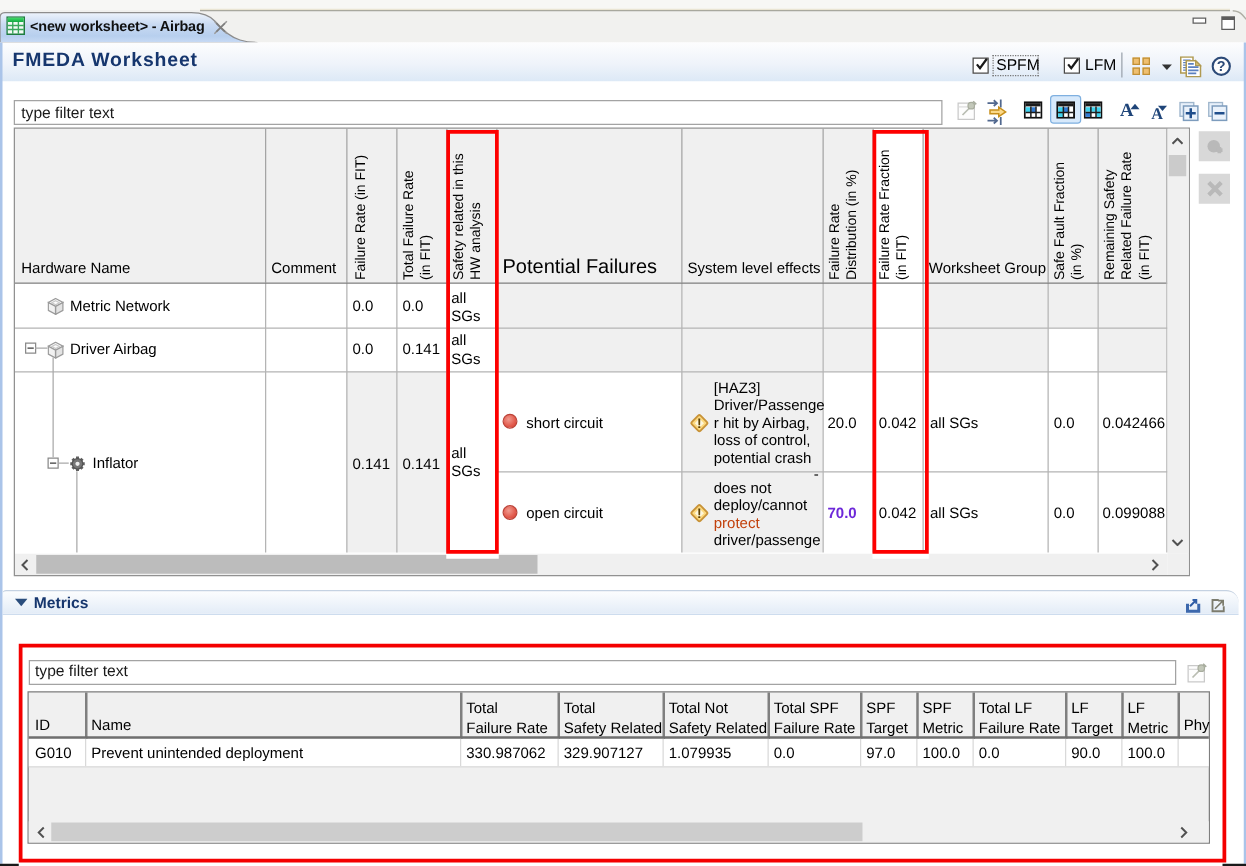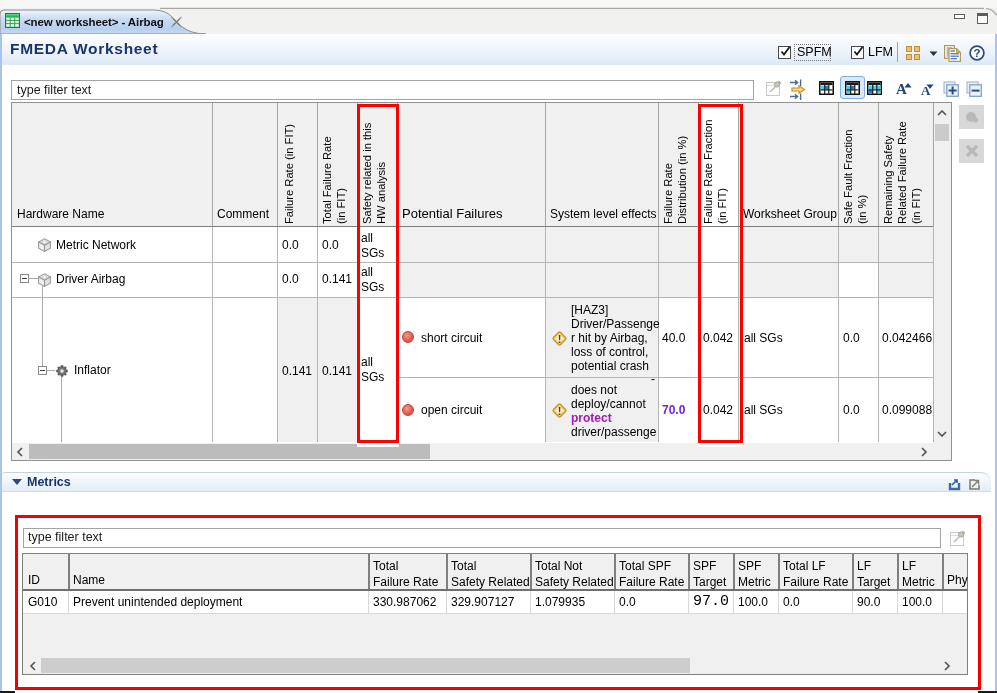--- a/index.html
+++ b/index.html
@@ -199,21 +199,21 @@
 <div style="position:absolute;left:698px;top:103px;width:1px;height:123px;background:#a4a4a4;"></div>
 <div style="position:absolute;left:738px;top:103px;width:1px;height:123px;background:#a4a4a4;"></div>
 <div style="position:absolute;left:838px;top:103px;width:1px;height:123px;background:#a4a4a4;"></div>
 <div style="position:absolute;left:878px;top:103px;width:1px;height:123px;background:#a4a4a4;"></div>
 <div style="position:absolute;left:12px;top:226px;width:922px;height:1px;background:#7e7e7e;"></div>
 <div style="position:absolute;left:933px;top:103px;width:1px;height:123px;background:#a4a4a4;"></div>
 <div style="position:absolute;left:933px;top:226px;width:1px;height:216px;background:#b4b4b4;"></div>
 <div style="position:absolute;left:11px;top:102px;width:941px;height:359px;border:1px solid #919191;"></div>
 <div style="position:absolute;left:17px;top:205px;height:18px;line-height:18px;font-size:12px;color:#000;white-space:nowrap;">Hardware Name</div>
 <div style="position:absolute;left:217px;top:205px;height:18px;line-height:18px;font-size:12px;color:#000;white-space:nowrap;">Comment</div>
-<div style="position:absolute;left:402px;top:205px;height:18px;line-height:18px;font-size:13px;color:#000;white-space:nowrap;">Potential Failures</div>
+<div style="position:absolute;left:402px;top:205px;height:18px;line-height:18px;font-size:16px;color:#000;white-space:nowrap;">Potential Failures</div>
 <div style="position:absolute;left:550px;top:205px;height:18px;line-height:18px;font-size:12px;color:#000;white-space:nowrap;">System level effects</div>
 <div style="position:absolute;left:743px;top:205px;height:18px;line-height:18px;font-size:12px;color:#000;white-space:nowrap;">Worksheet Group</div>
 <div style="position:absolute;left:282px;top:224px;width:120px;height:14px;transform:rotate(-90deg);transform-origin:0 0;font-size:11.2px;color:#000;white-space:nowrap;">
       <div style="height:14px;line-height:14px;">Failure Rate (in FIT)</div>
     </div>
 <div style="position:absolute;left:320px;top:224px;width:120px;height:28px;transform:rotate(-90deg);transform-origin:0 0;font-size:11.2px;color:#000;white-space:nowrap;">
       <div style="height:14px;line-height:14px;">Total Failure Rate</div>
       <div style="height:14px;line-height:14px;">(in FIT)</div>
     </div>
 <div style="position:absolute;left:360px;top:224px;width:120px;height:28px;transform:rotate(-90deg);transform-origin:0 0;font-size:11.2px;color:#000;white-space:nowrap;">
@@ -287,36 +287,36 @@
 <svg style="position:absolute;left:551px;top:330px" width="17" height="17" viewBox="0 0 17 17">
       <rect x="3.6" y="3.6" width="9.8" height="9.8" rx="1.4" transform="rotate(45 8.5 8.5)" fill="#fcd97f" stroke="#c89338" stroke-width="1.5"></rect>
       <rect x="5.9" y="5.9" width="5.2" height="5.2" transform="rotate(45 8.5 8.5)" fill="#fdf6dc"></rect>
       <text x="8.5" y="12.6" text-anchor="middle" font-size="11" font-weight="bold" fill="#5f4100" font-family="Liberation Sans">!</text>
     </svg>
 <div style="position:absolute;left:571px;top:301px;height:18px;line-height:18px;font-size:12px;color:#000;font-weight:normal;white-space:nowrap;">[HAZ3]</div>
 <div style="position:absolute;left:571px;top:315px;height:18px;line-height:18px;font-size:12px;color:#000;font-weight:normal;white-space:nowrap;">Driver/Passenge</div>
 <div style="position:absolute;left:571px;top:329px;height:18px;line-height:18px;font-size:12px;color:#000;font-weight:normal;white-space:nowrap;">r hit by Airbag,</div>
 <div style="position:absolute;left:571px;top:343px;height:18px;line-height:18px;font-size:12px;color:#000;font-weight:normal;white-space:nowrap;">loss of control,</div>
 <div style="position:absolute;left:571px;top:357px;height:18px;line-height:18px;font-size:12px;color:#000;font-weight:normal;white-space:nowrap;">potential crash</div>
-<div style="position:absolute;left:662px;top:329px;height:18px;line-height:18px;font-size:12px;color:#000;font-weight:normal;white-space:nowrap;">40.0</div>
+<div style="position:absolute;left:662px;top:329px;height:18px;line-height:18px;font-size:12px;color:#000;font-weight:normal;white-space:nowrap;">20.0</div>
 <div style="position:absolute;left:703px;top:329px;height:18px;line-height:18px;font-size:12px;color:#000;font-weight:normal;white-space:nowrap;">0.042</div>
 <div style="position:absolute;left:744px;top:329px;height:18px;line-height:18px;font-size:12px;color:#000;font-weight:normal;white-space:nowrap;">all SGs</div>
 <div style="position:absolute;left:843px;top:329px;height:18px;line-height:18px;font-size:12px;color:#000;font-weight:normal;white-space:nowrap;">0.0</div>
 <div style="position:absolute;left:882px;top:329px;height:18px;line-height:18px;font-size:12px;color:#000;font-weight:normal;white-space:nowrap;">0.042466</div>
 <div style="position:absolute;left:402px;top:404px;width:12px;height:12px;background:radial-gradient(circle at 4px 3.5px,#f09a8e,#e25a4c 60%,#d04336);border-radius:50%;border:1px solid #bc4237;"></div>
 <div style="position:absolute;left:421px;top:401px;height:18px;line-height:18px;font-size:12px;color:#000;font-weight:normal;white-space:nowrap;">open circuit</div>
 <svg style="position:absolute;left:551px;top:402px" width="17" height="17" viewBox="0 0 17 17">
       <rect x="3.6" y="3.6" width="9.8" height="9.8" rx="1.4" transform="rotate(45 8.5 8.5)" fill="#fcd97f" stroke="#c89338" stroke-width="1.5"></rect>
       <rect x="5.9" y="5.9" width="5.2" height="5.2" transform="rotate(45 8.5 8.5)" fill="#fdf6dc"></rect>
       <text x="8.5" y="12.6" text-anchor="middle" font-size="11" font-weight="bold" fill="#5f4100" font-family="Liberation Sans">!</text>
     </svg>
 <div style="position:absolute;left:571px;top:370px;width:84px;height:18px;line-height:18px;font-size:12px;text-align:right;">-</div>
 <div style="position:absolute;left:571px;top:381px;height:18px;line-height:18px;font-size:12px;color:#000;font-weight:normal;white-space:nowrap;">does not</div>
 <div style="position:absolute;left:571px;top:395px;height:18px;line-height:18px;font-size:12px;color:#000;font-weight:normal;white-space:nowrap;">deploy/cannot</div>
-<div style="position:absolute;left:571px;top:409px;height:18px;line-height:18px;font-size:12px;color:#a21caf;font-weight:bold;white-space:nowrap;">protect</div>
+<div style="position:absolute;left:571px;top:409px;height:18px;line-height:18px;font-size:12px;color:#c2410c;font-weight:normal;white-space:nowrap;">protect</div>
 <div style="position:absolute;left:571px;top:423px;height:18px;line-height:18px;font-size:12px;color:#000;font-weight:normal;white-space:nowrap;">driver/passenge</div>
 <div style="position:absolute;left:662px;top:401px;height:18px;line-height:18px;font-size:12px;color:#6d28d9;font-weight:bold;white-space:nowrap;">70.0</div>
 <div style="position:absolute;left:703px;top:401px;height:18px;line-height:18px;font-size:12px;color:#000;font-weight:normal;white-space:nowrap;">0.042</div>
 <div style="position:absolute;left:744px;top:401px;height:18px;line-height:18px;font-size:12px;color:#000;font-weight:normal;white-space:nowrap;">all SGs</div>
 <div style="position:absolute;left:843px;top:401px;height:18px;line-height:18px;font-size:12px;color:#000;font-weight:normal;white-space:nowrap;">0.0</div>
 <div style="position:absolute;left:882px;top:401px;height:18px;line-height:18px;font-size:12px;color:#000;font-weight:normal;white-space:nowrap;">0.099088</div>
 <div style="position:absolute;left:934px;top:103px;width:17px;height:340px;background:#f0f0f0;"></div>
 <svg style="position:absolute;left:937px;top:110px" width="10" height="6" viewBox="0 0 10 6">
       <path d="M1,5 L5,1 L9,5" stroke="#515151" stroke-width="1.6" fill="none"></path>
     </svg>
@@ -410,21 +410,21 @@
 <div style="position:absolute;left:857px;top:574px;height:16px;line-height:16px;font-size:12px;white-space:nowrap;">Target</div>
 <div style="position:absolute;left:902px;top:558px;height:16px;line-height:16px;font-size:12px;white-space:nowrap;">LF</div>
 <div style="position:absolute;left:902px;top:574px;height:16px;line-height:16px;font-size:12px;white-space:nowrap;">Metric</div>
 <div style="position:absolute;left:947px;top:572px;height:16px;line-height:16px;font-size:12px;white-space:nowrap;">Phy</div>
 <div style="position:absolute;left:28px;top:594px;height:16px;line-height:16px;font-size:12px;white-space:nowrap;">G010</div>
 <div style="position:absolute;left:73px;top:594px;height:16px;line-height:16px;font-size:12px;white-space:nowrap;">Prevent unintended deployment</div>
 <div style="position:absolute;left:373px;top:594px;height:16px;line-height:16px;font-size:12px;white-space:nowrap;">330.987062</div>
 <div style="position:absolute;left:451px;top:594px;height:16px;line-height:16px;font-size:12px;white-space:nowrap;">329.907127</div>
 <div style="position:absolute;left:535px;top:594px;height:16px;line-height:16px;font-size:12px;white-space:nowrap;">1.079935</div>
 <div style="position:absolute;left:619px;top:594px;height:16px;line-height:16px;font-size:12px;white-space:nowrap;">0.0</div>
-<div style="position:absolute;left:693px;top:594px;height:16px;line-height:16px;font-size:15px;white-space:nowrap;font-family:Liberation Mono, monospace;">97.0</div>
+<div style="position:absolute;left:693px;top:594px;height:16px;line-height:16px;font-size:12px;white-space:nowrap;">97.0</div>
 <div style="position:absolute;left:738px;top:594px;height:16px;line-height:16px;font-size:12px;white-space:nowrap;">100.0</div>
 <div style="position:absolute;left:783px;top:594px;height:16px;line-height:16px;font-size:12px;white-space:nowrap;">0.0</div>
 <div style="position:absolute;left:857px;top:594px;height:16px;line-height:16px;font-size:12px;white-space:nowrap;">90.0</div>
 <div style="position:absolute;left:902px;top:594px;height:16px;line-height:16px;font-size:12px;white-space:nowrap;">100.0</div>
 <div style="position:absolute;left:23px;top:657px;width:944px;height:17px;background:#f0f0f0;"></div>
 <svg style="position:absolute;left:29px;top:661px" width="7" height="10" viewBox="0 0 7 10">
       <path d="M6,1 L2,5 L6,9" stroke="#515151" stroke-width="1.6" fill="none"></path>
     </svg>
 <div style="position:absolute;left:41px;top:658px;width:649px;height:15px;background:#cdcdcd;"></div>
 <svg style="position:absolute;left:944px;top:661px" width="7" height="10" viewBox="0 0 7 10">

